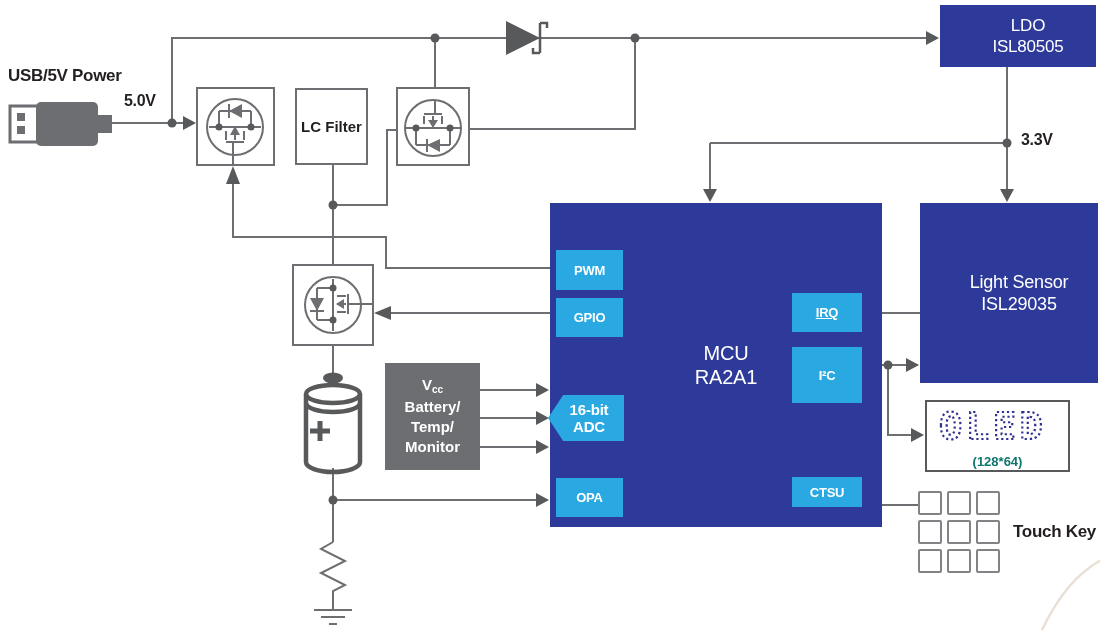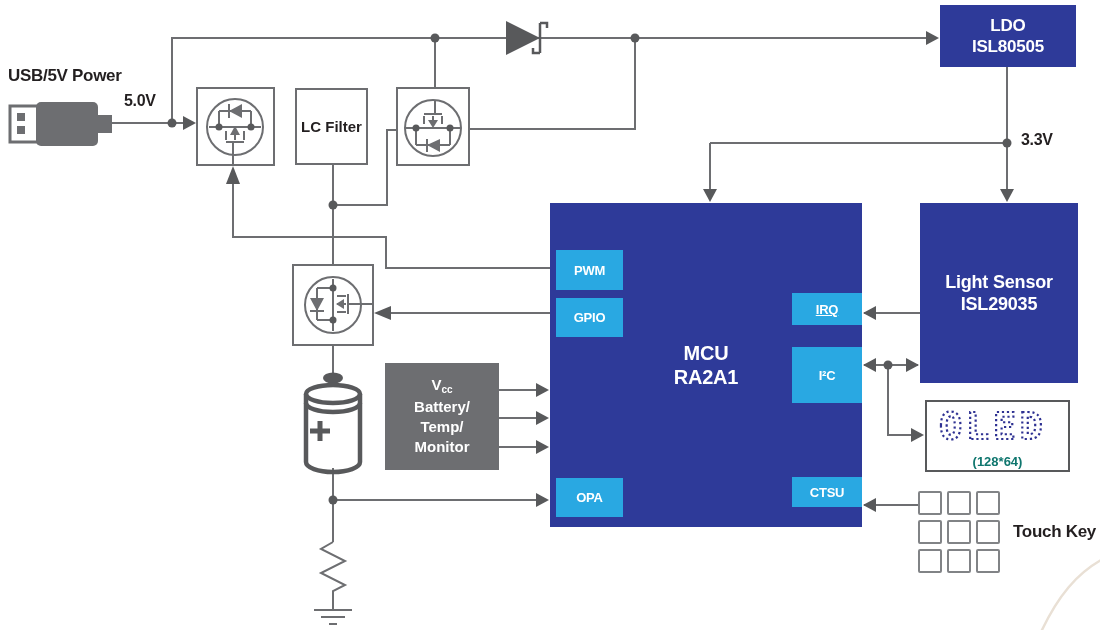--- a/index.html
+++ b/index.html
@@ -1,21 +1,21 @@
 <!DOCTYPE html>
 <html><head>
 <meta charset="utf-8">
 <style>
   html,body{margin:0;padding:0;background:#fff;}
   #stage{position:relative;width:1100px;height:630px;background:#ffffff;overflow:hidden;
          font-family:"Liberation Sans",sans-serif;}
   svg{position:absolute;left:0;top:0;}
   .lbl{position:absolute;font-weight:bold;color:#231f20;letter-spacing:-0.3px;white-space:nowrap;}
   .blue{position:absolute;background:#2e3a99;color:#ffffff;display:flex;flex-direction:column;
-        align-items:center;justify-content:center;font-weight:bold;text-align:center;letter-spacing:-0.2px;}
+        align-items:center;justify-content:center;font-weight:normal;text-align:center;letter-spacing:-0.2px;padding-left:20px;}
   .cyan{position:absolute;background:#29a8e2;color:#ffffff;display:flex;flex-direction:column;
         align-items:center;justify-content:center;font-weight:bold;font-size:13px;letter-spacing:-0.2px;}
   .whitebox{position:absolute;background:#ffffff;border:2px solid #6d6e71;box-sizing:border-box;
         display:flex;align-items:center;justify-content:center;font-weight:bold;color:#231f20;}
   .graybox{position:absolute;background:#6d6e71;color:#ffffff;display:flex;flex-direction:column;
         align-items:center;justify-content:center;font-weight:bold;font-size:15px;line-height:1.35;text-align:center;}
   .oledbox{position:absolute;left:925px;top:400px;width:145px;height:72px;background:#fff;
         border:2px solid #58595b;box-sizing:border-box;}
   .oledres{position:absolute;left:0;right:0;bottom:1px;text-align:center;font-size:13px;
         font-weight:bold;color:#0f766e;}
@@ -173,37 +173,42 @@
   <div class="blue" style="left:550px;top:203px;width:312px;height:324px;font-size:20px;line-height:1.2;">
     <span>MCU</span>
     <span>RA2A1</span>
   </div>
 
   <div class="blue" style="left:920px;top:203px;width:158px;height:180px;font-size:18px;line-height:1.25;">
     <span>Light Sensor</span>
     <span>ISL29035</span>
   </div>
 
-  <div class="graybox" style="left:385px;top:363px;width:114px;height:107px;">
+  <div class="graybox" style="left:385px;top:363px;width:95px;height:107px;">
     <span><span>V</span><sub class="vcc">cc</sub></span>
     <span>Battery/</span>
     <span>Temp/</span>
     <span>Monitor</span>
   </div>
 
   <div class="cyan" style="left:556px;top:250px;width:67px;height:40px;">
       <span>PWM</span>
     </div>
   <div class="cyan" style="left:556px;top:298px;width:67px;height:39px;">
       <span>GPIO</span>
     </div>
+  <div class="cyan" style="left:548px;top:395px;width:76px;height:46px;font-size:15px;line-height:1.15;
+       clip-path:polygon(0 50%,20% 0,100% 0,100% 100%,20% 100%);padding-left:6px;box-sizing:border-box;">
+    <span>16-bit</span>
+    <span>ADC</span>
+  </div>
   <div class="cyan" style="left:556px;top:478px;width:67px;height:39px;">
       <span>OPA</span>
     </div>
-  <div class="cyan" style="left:792px;top:293px;width:70px;height:32px;text-decoration:underline;">
+  <div class="cyan" style="left:792px;top:293px;width:70px;height:39px;text-decoration:underline;">
       <span>IRQ</span>
     </div>
   <div class="cyan" style="left:792px;top:347px;width:70px;height:56px;">
       <span>I²C</span>
     </div>
   <div class="cyan" style="left:792px;top:477px;width:70px;height:30px;">
       <span>CTSU</span>
     </div>
 
   <div class="oledbox">

